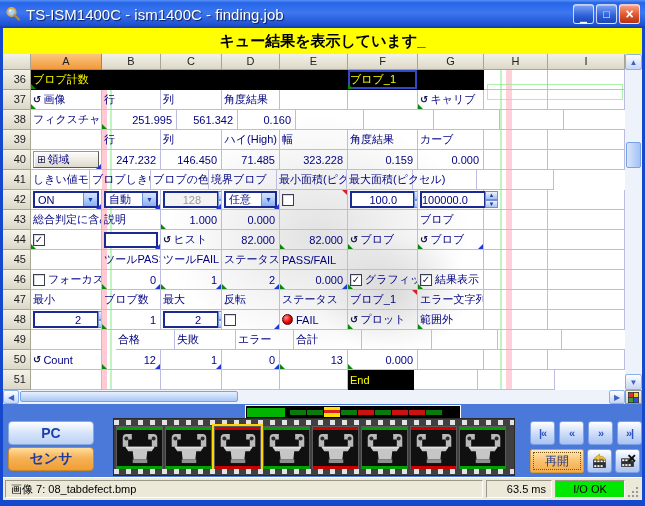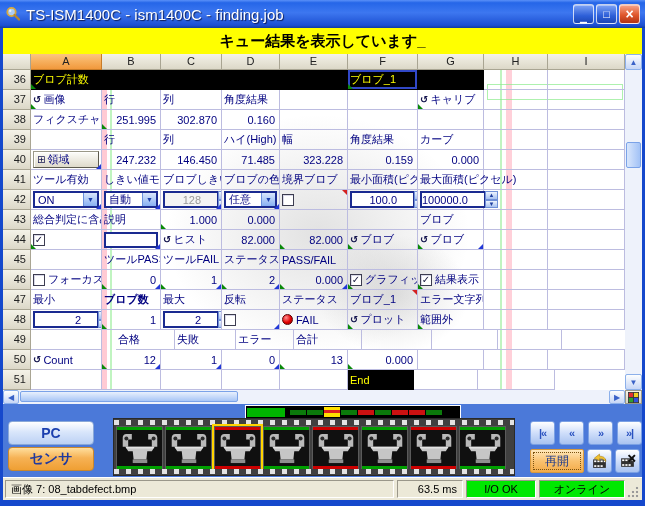--- a/index.html
+++ b/index.html
@@ -276,46 +276,46 @@
             <div class="mark bl-green"></div>
           </div>
           <div class="cell" style="width: 64px;"></div>
           <div class="cell" style="width: 77px;"></div>
         </div>
         <div class="row">
           <div class="rowhdr">38</div>
           <div class="cell" style="width: 71px;">
             <span class="txt">フィクスチャ</span>
           </div>
-          <div class="cell num" style="width: 59px;">
+          <div class="cell num" style="width: 75px;">
             <span class="txt">251.995</span>
             <div class="mark bl-green"></div>
           </div>
           <div class="cell num" style="width: 61px;">
-            <span class="txt">302.870</span>
+            <span class="txt">561.342</span>
           </div>
           <div class="cell num" style="width: 58px;">
             <span class="txt">0.160</span>
           </div>
           <div class="cell" style="width: 68px;"></div>
           <div class="cell" style="width: 70px;"></div>
           <div class="cell" style="width: 66px;"></div>
           <div class="cell" style="width: 64px;"></div>
           <div class="cell" style="width: 77px;"></div>
         </div>
         <div class="row">
           <div class="rowhdr">39</div>
           <div class="cell" style="width: 71px;"></div>
           <div class="cell" style="width: 59px;">
             <span class="txt">行</span>
           </div>
           <div class="cell" style="width: 61px;">
             <span class="txt">列</span>
           </div>
-          <div class="cell" style="width: 58px;">
+          <div class="cell" style="width: 58px; justify-content: flex-end;">
             <span class="txt">ハイ(High)</span>
           </div>
           <div class="cell" style="width: 68px;">
             <span class="txt">幅</span>
           </div>
           <div class="cell" style="width: 70px;">
             <span class="txt">角度結果</span>
           </div>
           <div class="cell" style="width: 66px;">
             <span class="txt">カーブ</span>
@@ -348,23 +348,20 @@
             <span class="txt">0.159</span>
           </div>
           <div class="cell num" style="width: 66px;">
             <span class="txt">0.000</span>
           </div>
           <div class="cell" style="width: 64px;"></div>
           <div class="cell" style="width: 77px;"></div>
         </div>
         <div class="row">
           <div class="rowhdr">41</div>
-          <div class="cell" style="width: 71px;">
-            <span class="txt">ツール有効</span>
-          </div>
           <div class="cell" style="width: 59px;">
             <span class="txt">しきい値モード</span>
           </div>
           <div class="cell" style="width: 61px;">
             <span class="txt">ブロブしきい値</span>
           </div>
           <div class="cell" style="width: 58px;">
             <span class="txt">ブロブの色</span>
           </div>
           <div class="cell" style="width: 68px;">
@@ -558,21 +555,21 @@
             <div class="mark bl-green"></div>
           </div>
           <div class="cell" style="width: 64px;"></div>
           <div class="cell" style="width: 77px;"></div>
         </div>
         <div class="row">
           <div class="rowhdr">47</div>
           <div class="cell" style="width: 71px;">
             <span class="txt">最小</span>
           </div>
-          <div class="cell" style="width: 59px; font-weight: bold;">
+          <div class="cell" style="width: 59px;">
             <span class="txt">ブロブ数</span>
           </div>
           <div class="cell" style="width: 61px;">
             <span class="txt">最大</span>
           </div>
           <div class="cell" style="width: 58px;">
             <span class="txt">反転</span>
           </div>
           <div class="cell" style="width: 68px;">
             <span class="txt">ステータス</span>
@@ -884,17 +881,16 @@
             <path d="M9 2 L15 8 M15 2 L9 8" stroke="#101010" stroke-width="1.8"></path>
           </svg>
       </div>
     </div>
   </div>
 
   <div class="statusbar">
     <div class="sect s-img">画像 7: 08_tabdefect.bmp</div>
     <div class="sect s-time">63.5 ms</div>
     <div class="sect s-io">I/O OK</div>
-    <div class="sect s-online">オンライン</div>
     <div class="grip"></div>
   </div>
 
 </div>
 
 </body></html>

